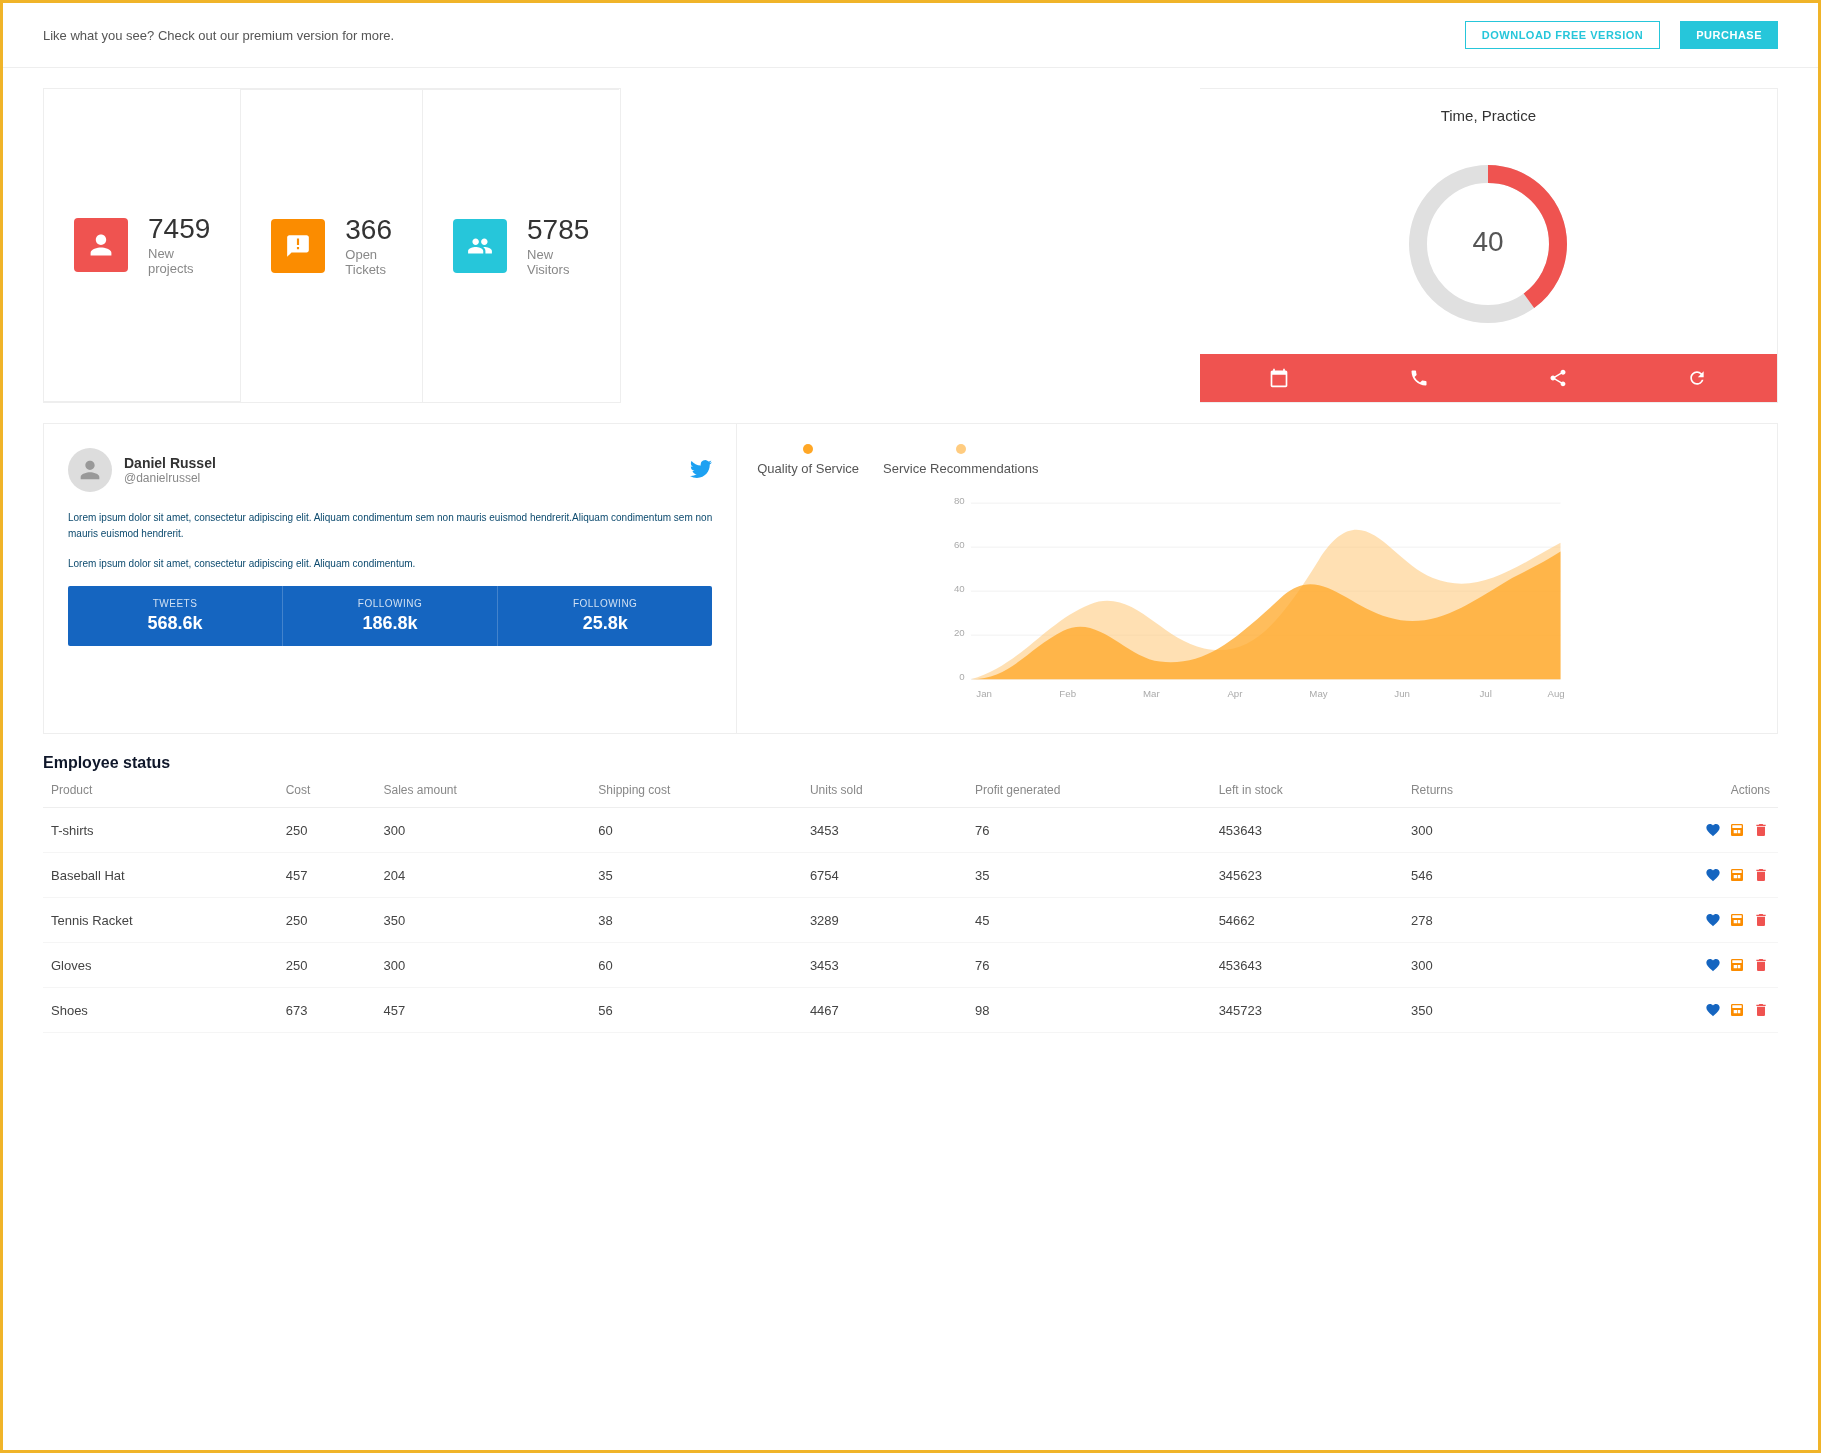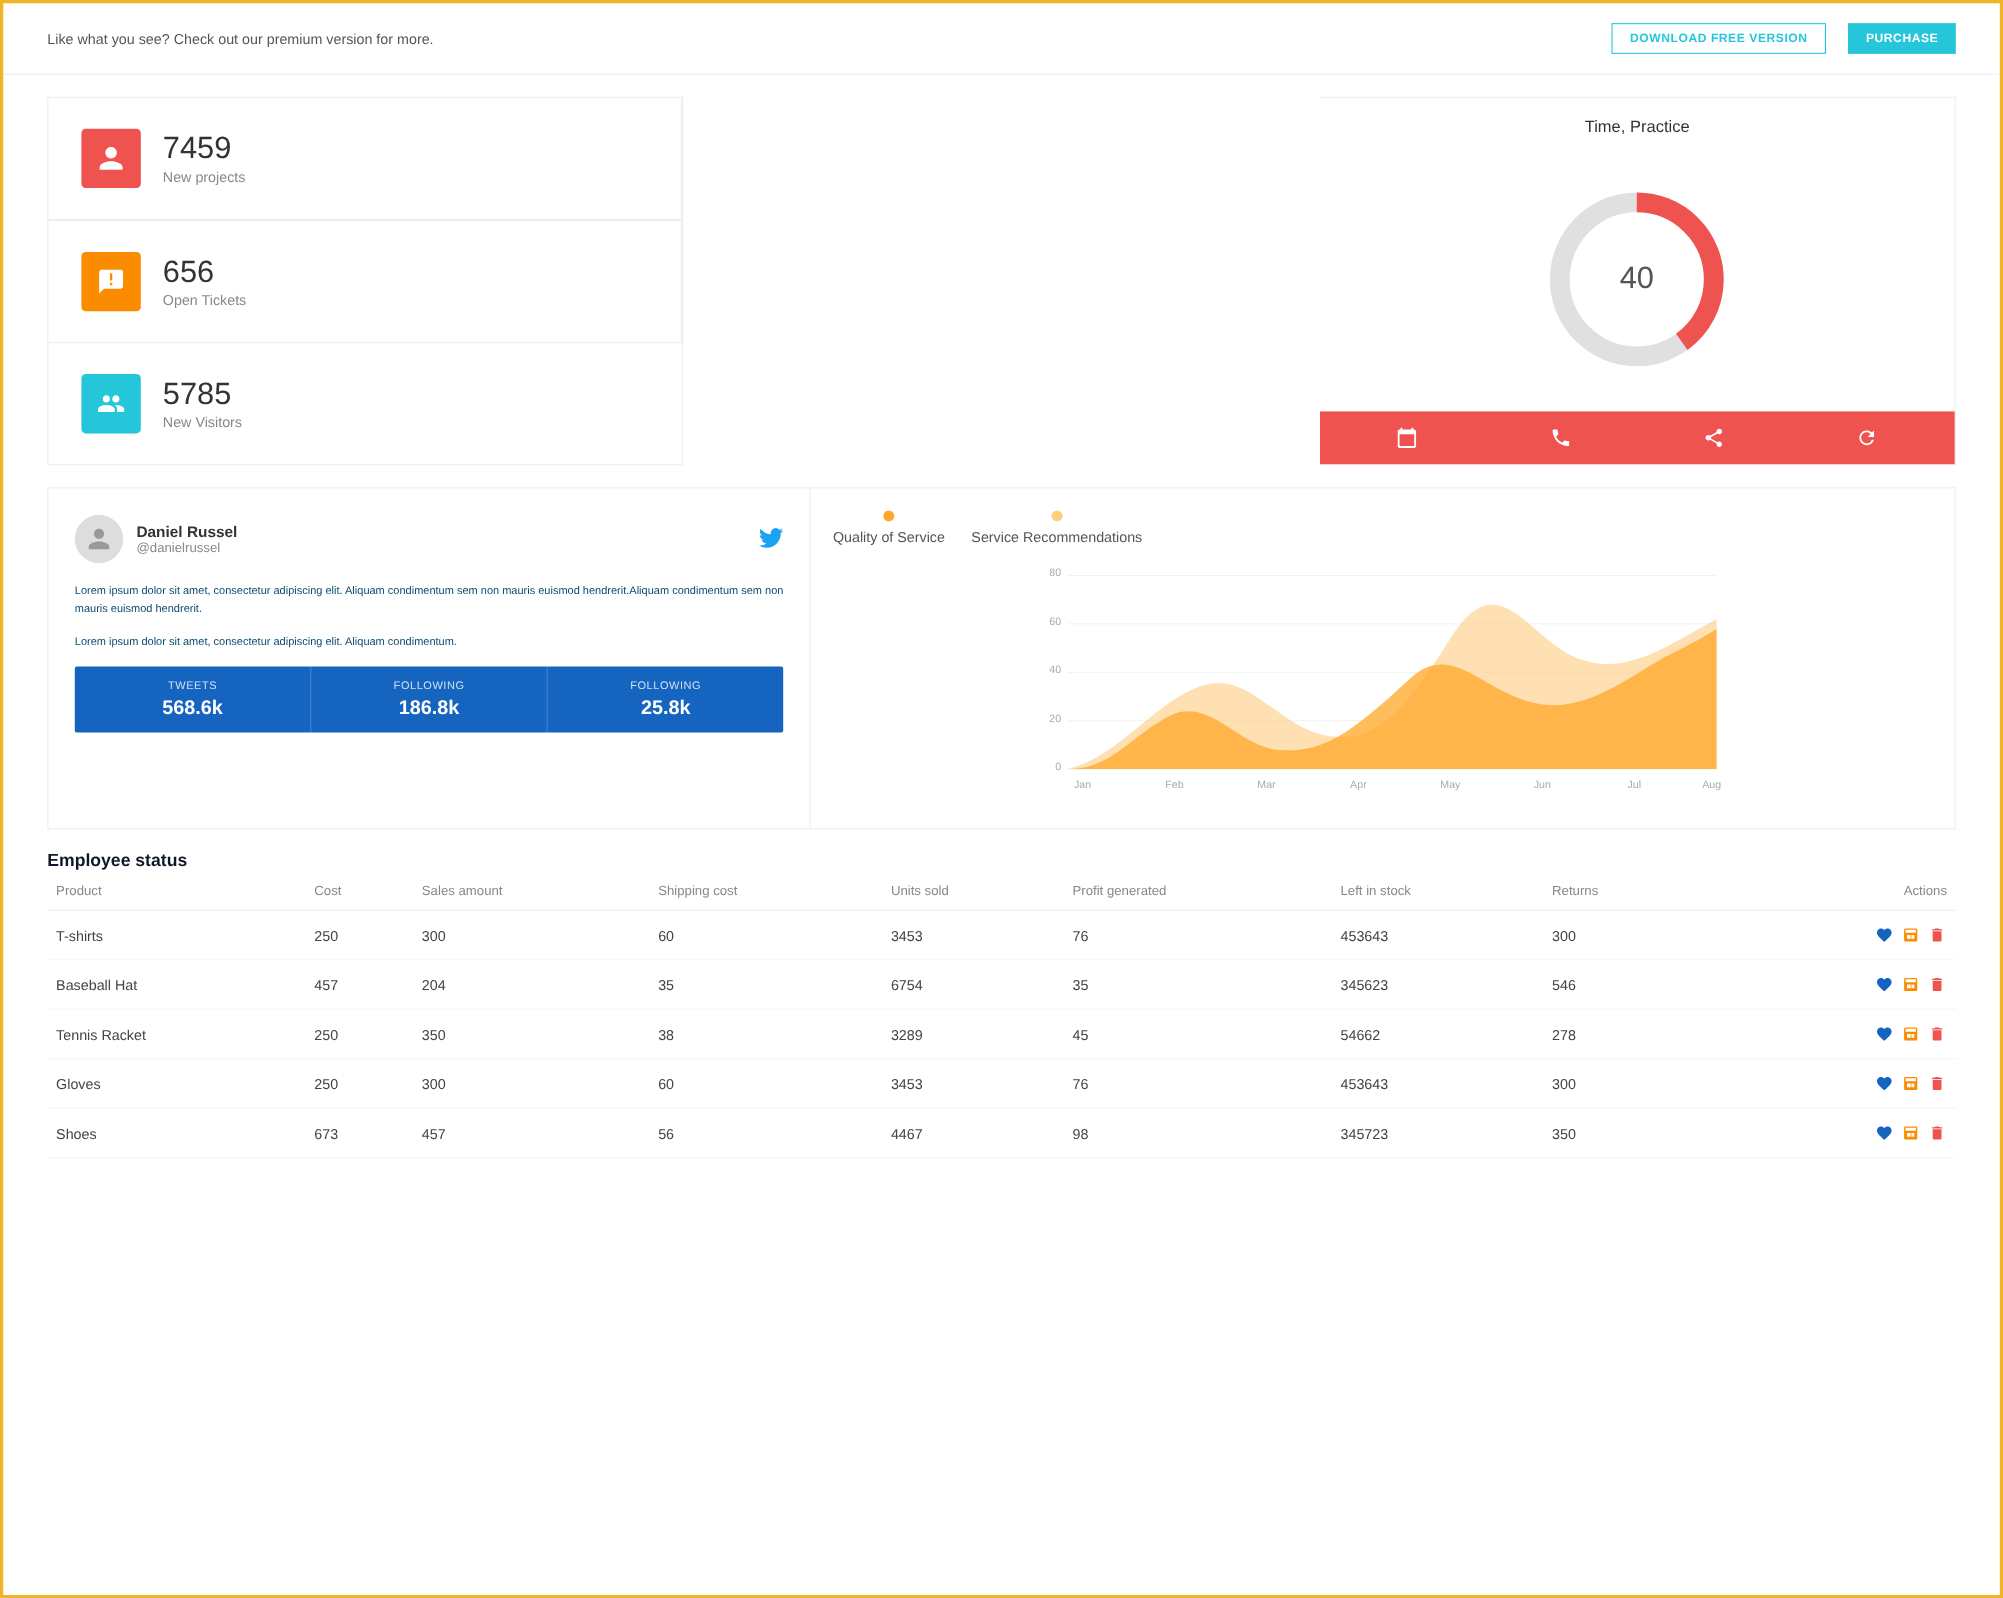--- a/index.html
+++ b/index.html
@@ -225,21 +225,21 @@
   <div class="top-banner-buttons">
     <button class="btn-outline">DOWNLOAD FREE VERSION</button>
     <button class="btn-solid">PURCHASE</button>
   </div>
 </div>
 
 <div class="main-content">
 
   <div class="stats-row">
 
-    <div style="display:grid;grid-template-columns:1fr;border:1px solid #eee;">
+    <div style="display:grid;grid-template-columns:1fr 1fr 1fr 1fr;border:1px solid #eee;">
 
       <div class="stat-card" style="border-right:1px solid #eee;">
         <div class="stat-icon" style="background:#ef5350;">
           <svg viewBox="0 0 24 24">
               <path d="M12 12c2.7 0 4.8-2.1 4.8-4.8S14.7 2.4 12 2.4 7.2 4.5 7.2 7.2 9.3 12 12 12zm0 2.4c-3.2 0-9.6 1.6-9.6 4.8v2.4h19.2v-2.4c0-3.2-6.4-4.8-9.6-4.8z"></path>
             </svg>
         </div>
         <div class="stat-info">
           <span class="stat-number">7459</span>
           <span class="stat-label">New projects</span>
@@ -247,21 +247,21 @@
       </div>
 
 
       <div class="stat-card" style="border-top:1px solid #eee;border-right:1px solid #eee;border-bottom:none;">
         <div class="stat-icon" style="background:#fb8c00;">
           <svg viewBox="0 0 24 24">
               <path d="M20 2H4c-1.1 0-2 .9-2 2v18l4-4h14c1.1 0 2-.9 2-2V4c0-1.1-.9-2-2-2zm-7 9h-2V5h2v6zm0 4h-2v-2h2v2z"></path>
             </svg>
         </div>
         <div class="stat-info">
-          <span class="stat-number">656</span>
+          <span class="stat-number">366</span>
           <span class="stat-label">Open Tickets</span>
         </div>
       </div>
 
       <div class="stat-card" style="border-top:1px solid #eee;border-bottom:none;">
         <div class="stat-icon" style="background:#26c6da;">
           <svg viewBox="0 0 24 24">
               <path d="M16 11c1.66 0 2.99-1.34 2.99-3S17.66 5 16 5c-1.66 0-3 1.34-3 3s1.34 3 3 3zm-8 0c1.66 0 2.99-1.34 2.99-3S9.66 5 8 5C6.34 5 5 6.34 5 8s1.34 3 3 3zm0 2c-2.33 0-7 1.17-7 3.5V19h14v-2.5c0-2.33-4.67-3.5-7-3.5zm8 0c-.29 0-.62.02-.97.05 1.16.84 1.97 1.97 1.97 3.45V19h6v-2.5c0-2.33-4.67-3.5-7-3.5z"></path>
             </svg>
         </div>

